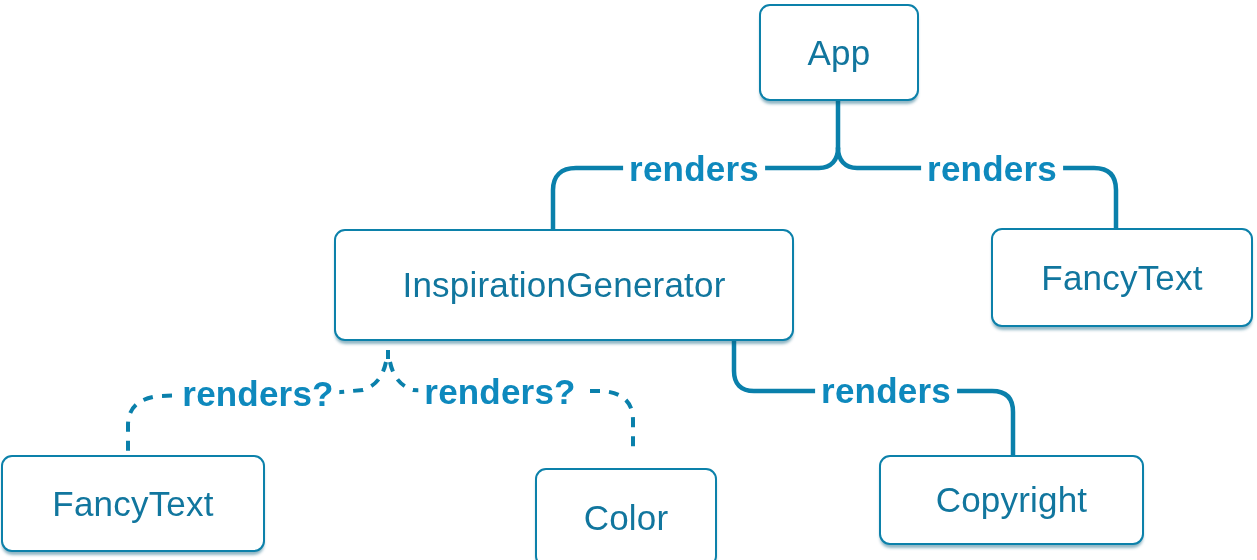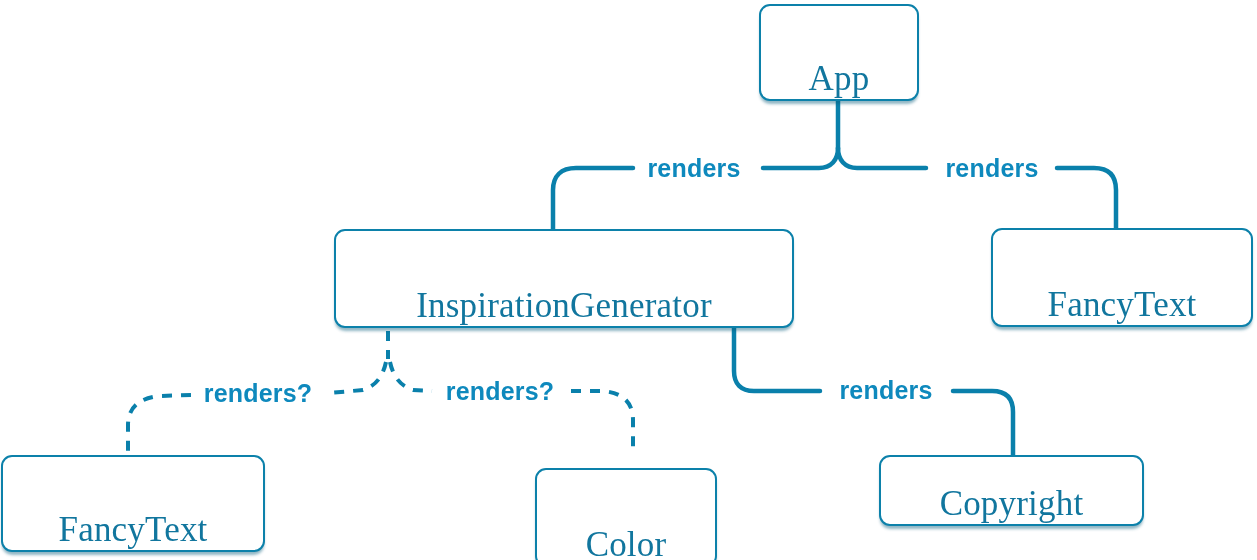--- a/index.html
+++ b/index.html
@@ -40,48 +40,47 @@
     stroke-dasharray: 10 9;
     stroke-linecap: butt;
   }
   .node {
     position: absolute;
     background: var(--node-fill);
     border: 2.5px solid var(--node-border);
     border-radius: 11px;
     box-shadow: 0 4px 3px -1px rgba(9, 94, 125, 0.45);
     display: flex;
-    align-items: flex-end;
+    align-items: center;
     justify-content: center;
     color: var(--node-text);
     font-size: 35px;
     font-weight: 500;
     letter-spacing: 0.2px;
     white-space: nowrap;
-    font-family: Liberation Serif, serif;
   }
   .edge-label {
     position: absolute;
     transform: translate(-50%, -50%);
     color: var(--edge-label);
-    font-size: 25px;
+    font-size: 35px;
     font-weight: 600;
     letter-spacing: 0.2px;
     white-space: nowrap;
     background: var(--canvas-bg);
     padding: 0 6px;
     line-height: 1;
   }
   
   .node-app            { left: 759px; top: 4px;   width: 160px; height: 97px; }
-  .node-insp           { left: 334px; top: 229px; width: 460px; height: 99px; }
+  .node-insp           { left: 334px; top: 229px; width: 460px; height: 112px; }
   .node-fancy-top      { left: 991px; top: 228px; width: 262px; height: 99px; }
   .node-fancy-bottom   { left: 1px;   top: 455px; width: 264px; height: 97px; }
   .node-color          { left: 535px; top: 468px; width: 182px; height: 99px; }
-  .node-copyright      { left: 879px; top: 455px; width: 265px; height: 71px; }
+  .node-copyright      { left: 879px; top: 455px; width: 265px; height: 90px; }
   
   .lbl-app-insp        { left: 694px;  top: 168px; }
   .lbl-app-fancy       { left: 992px;  top: 168px; }
   .lbl-insp-fancy      { left: 258px;  top: 393px; }
   .lbl-insp-color      { left: 500px;  top: 391px; }
   .lbl-insp-copyright  { left: 886px;  top: 390px; }
 </style>
 </head>
 <body>
 

